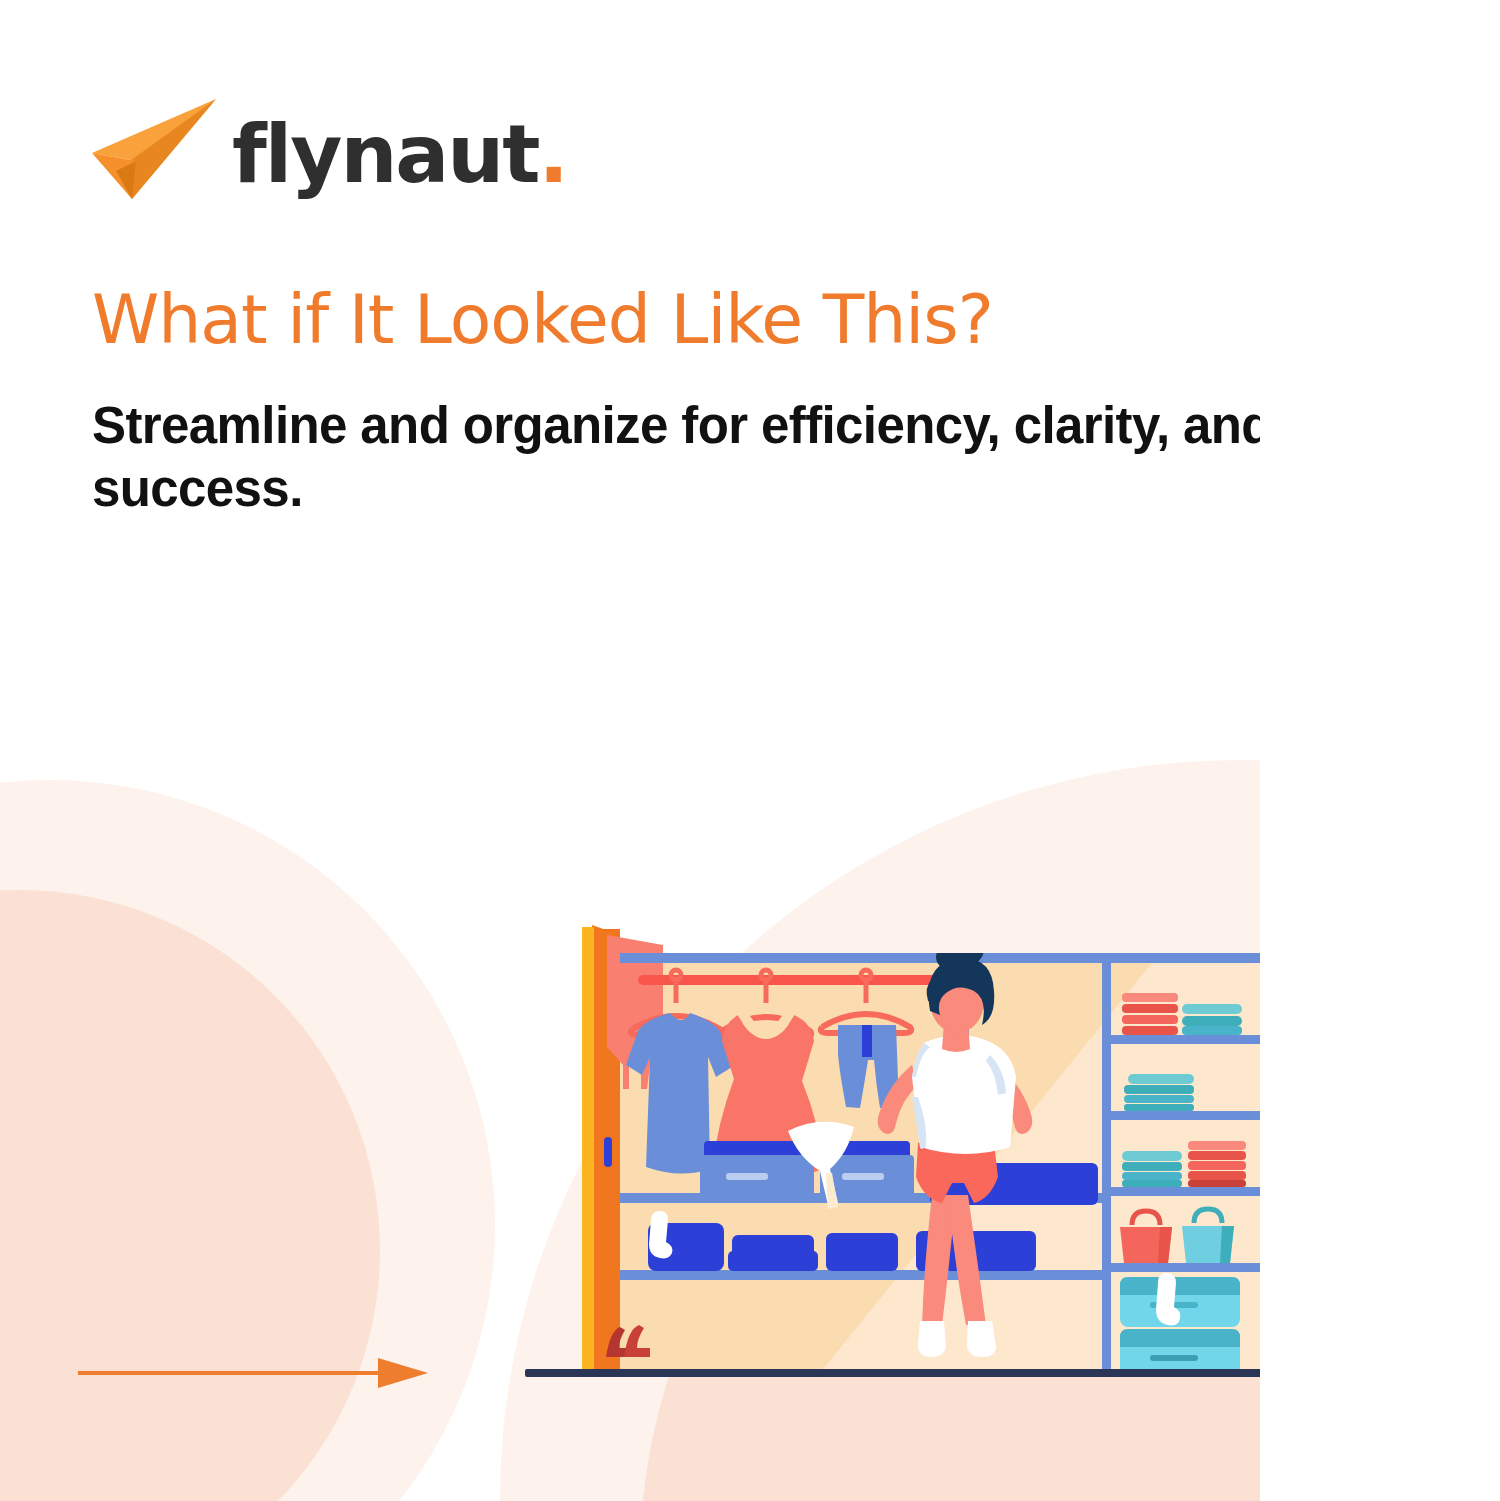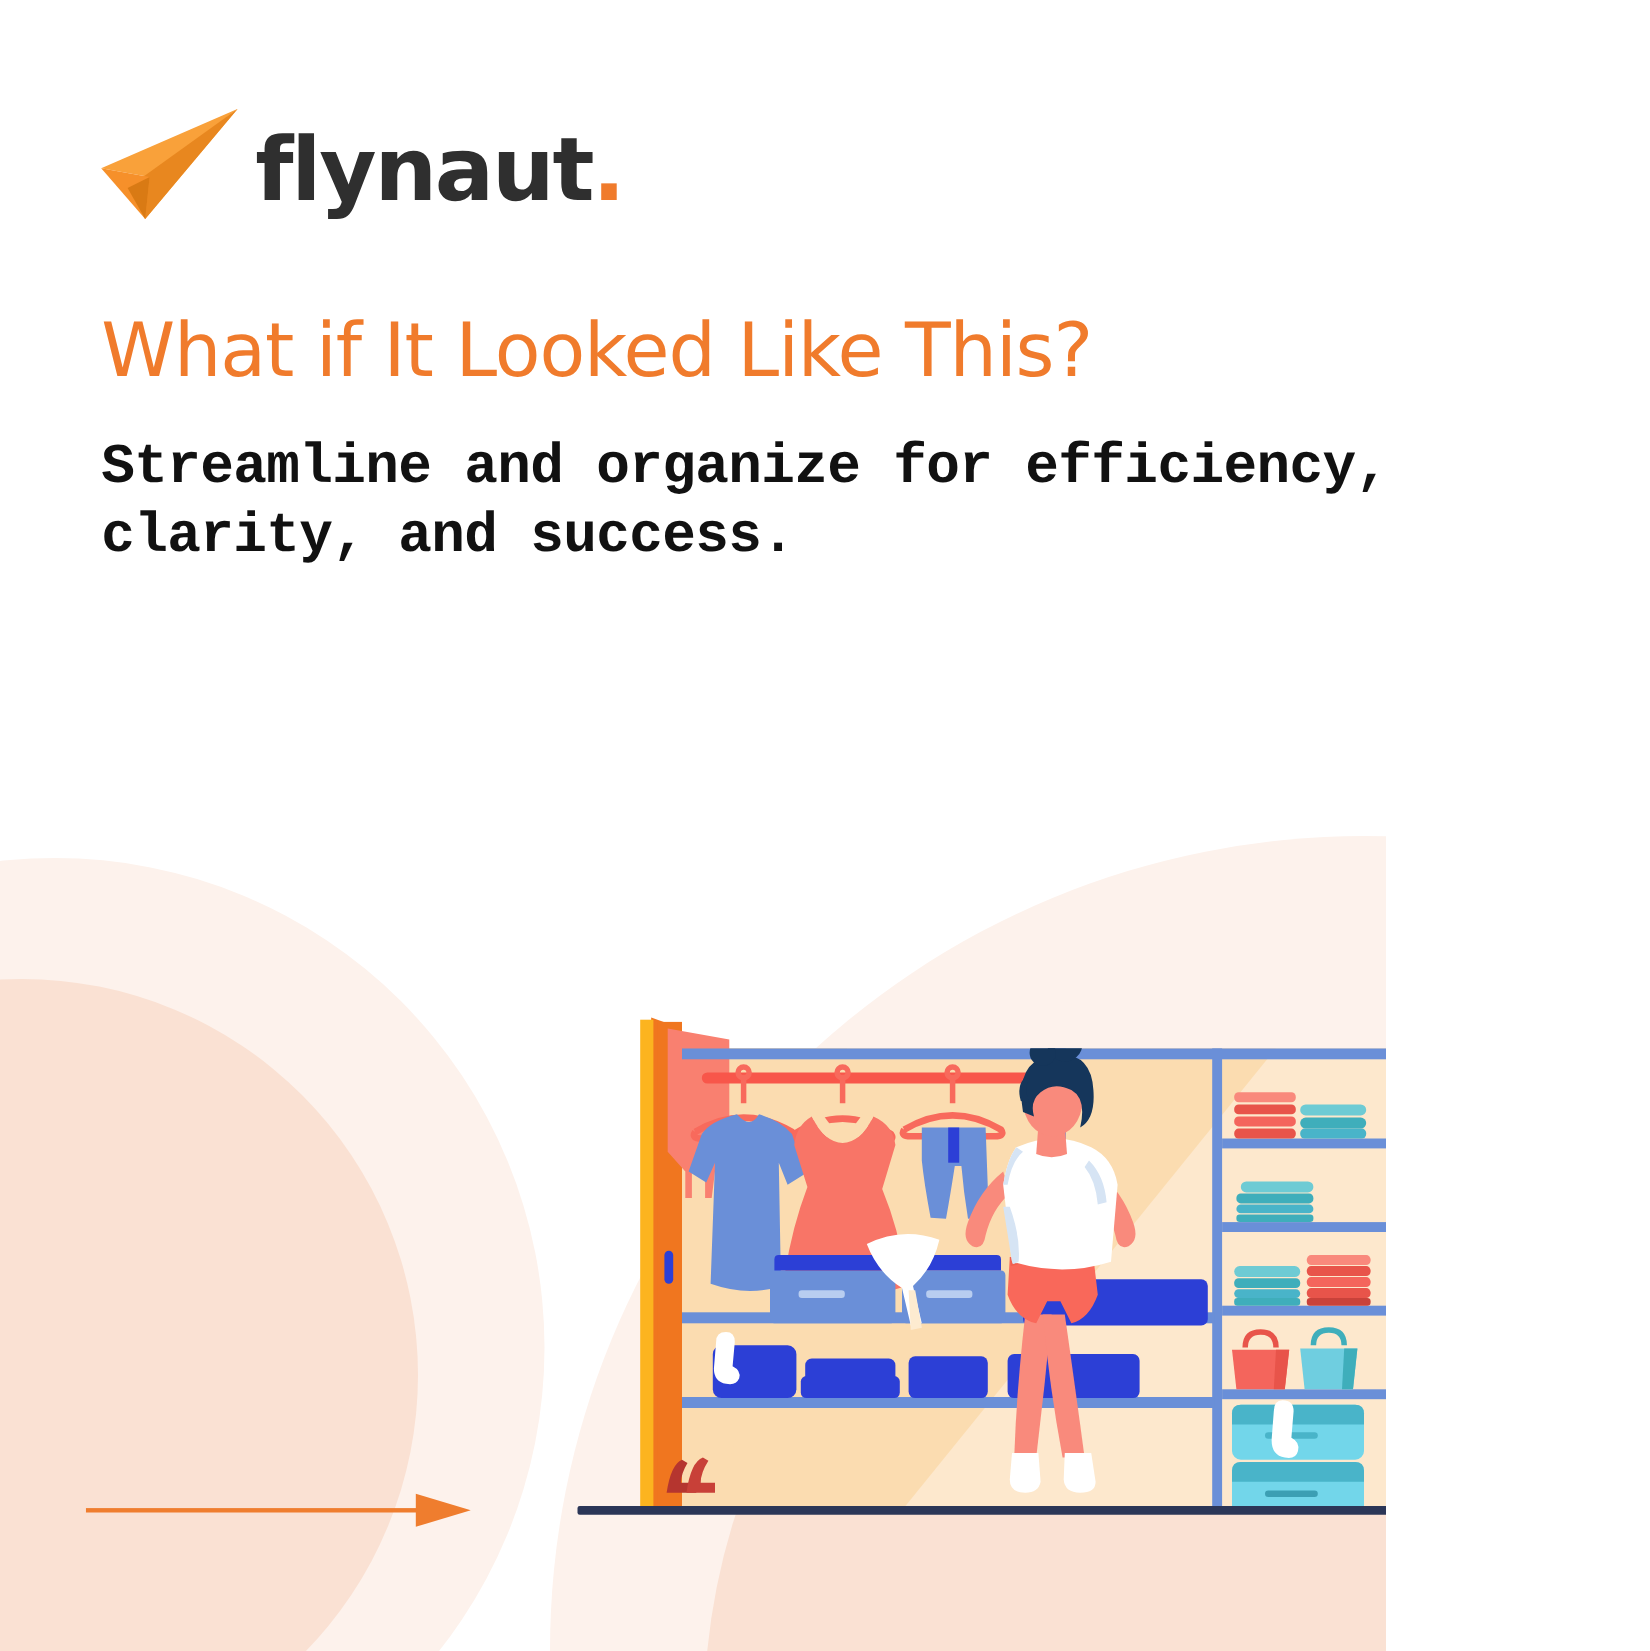--- a/index.html
+++ b/index.html
@@ -66,21 +66,21 @@
   .subtitle {
     position: absolute;
     left: 92px;
     top: 395px;
     width: 1305px;
     font-size: 51px;
     font-weight: 700;
     line-height: 1.23;
     color: #111111;
     letter-spacing: -0.6px;
-    font-family: Liberation Mono, monospace;
+    font-family: Liberation Sans, sans-serif;
   }
 
   
   .arrow-wrap {
     position: absolute;
     left: 78px;
     top: 1352px;
     width: 350px;
     height: 42px;
   }

